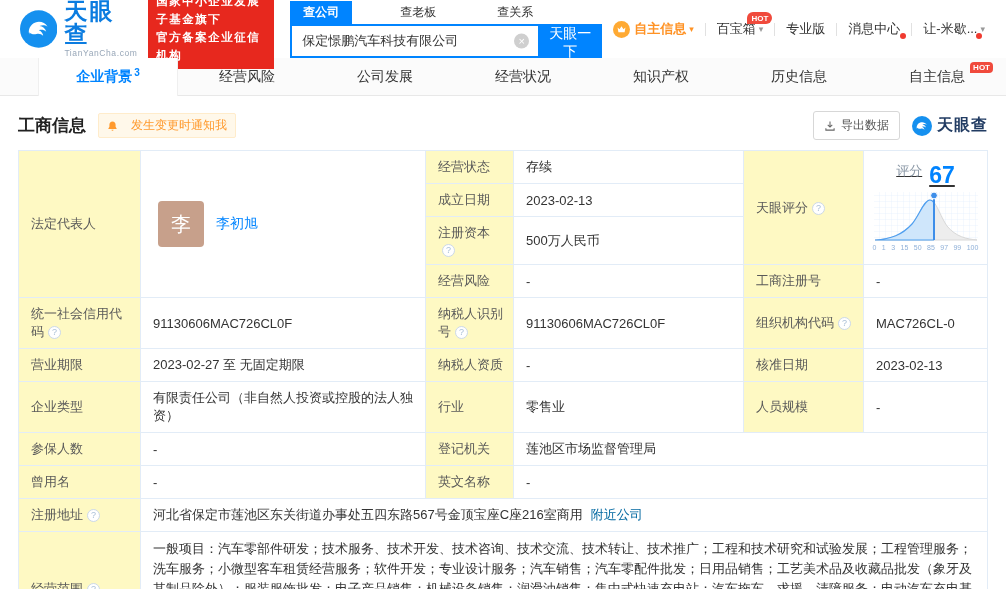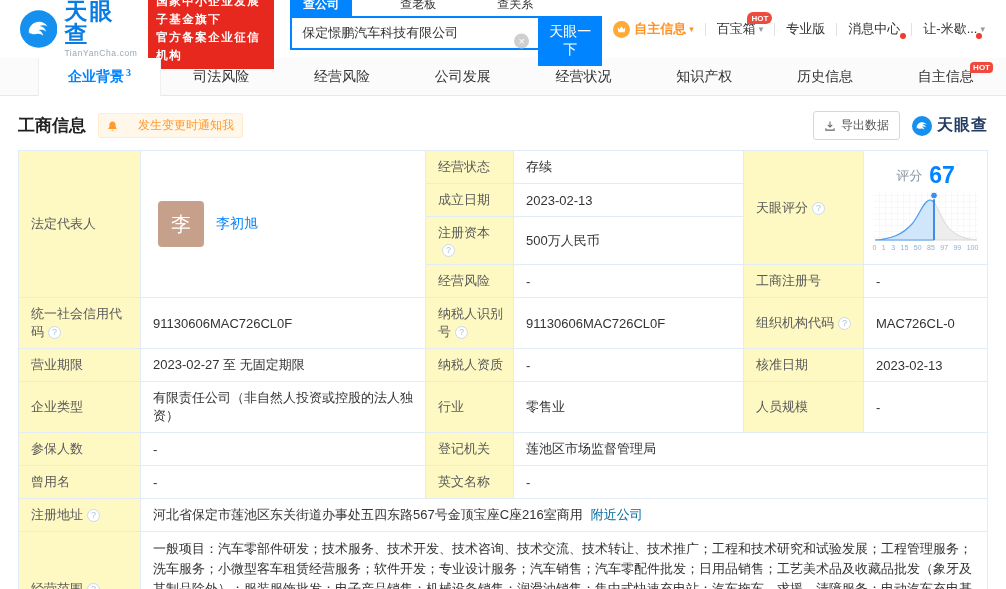--- a/index.html
+++ b/index.html
@@ -23,21 +23,21 @@
   .search-tab { padding:3px 13px 3px; color:#333; cursor:pointer; }
   .search-tab.active { background:#0084ff; color:#fff; font-weight:bold; }
   .search-row { display:flex; }
   .search-input-box { position:relative; }
   .search-input { width:248px; height:34px; border:2px solid #0084ff; border-right:none;
     padding:0 28px 0 10px; font-size:13px; color:#333; outline:none;
     font-family:"Liberation Sans","DejaVu Sans",sans-serif; }
   .clear-icon { position:absolute; right:9px; top:50%; transform:translateY(-50%);
     width:15px; height:15px; border-radius:50%; background:#cfcfcf; color:#fff;
     font-size:11px; line-height:14px; text-align:center; cursor:pointer; }
-  .search-btn { width:64px; height:50px; background:#0084ff; color:#fff; border:none;
+  .search-btn { width:64px; height:34px; background:#0084ff; color:#fff; border:none;
     font-size:14px; cursor:pointer; font-family:inherit; }
   .top-menu { margin-left:auto; display:flex; align-items:center; font-size:13px; color:#333; }
   .menu-item { display:flex; align-items:center; padding:0 11px; position:relative;
     white-space:nowrap; cursor:pointer; }
   .menu-sep { width:1px; height:13px; background:#e1e1e1; }
   .menu-item.vip { color:#ff9224; font-weight:bold; }
   .crown { width:17px; height:17px; border-radius:50%; background:#ffaa33; margin-right:4px;
     display:flex; align-items:center; justify-content:center; flex:0 0 auto; }
   .caret { font-size:9px; margin-left:3px; color:#999; }
   .vip .caret { color:#ff9224; }
@@ -45,28 +45,28 @@
     font-size:8px; font-weight:bold; padding:1.5px 4px; border-radius:6px 6px 6px 0; }
   .red-dot { width:6px; height:6px; background:#f03b30; border-radius:50%;
     position:absolute; top:13px; right:5px; }
   .menu-item.user .red-dot { right:14px; }
   
   .nav { display:flex; height:38px; background:#fbfbfb; border-bottom:1px solid #e8e8e8;
     padding-left:38px; }
   .nav-tab { flex:1; display:flex; align-items:center; justify-content:center;
     font-size:14px; color:#333; position:relative; cursor:pointer; }
   .nav-tab.active { background:#fff; color:#0084ff; font-weight:bold;
-    border-left:1px solid #efefef; border-right:1px solid #efefef; margin-bottom:-1px;font-family:Liberation Serif, serif; }
+    border-left:1px solid #efefef; border-right:1px solid #efefef; margin-bottom:-1px; }
   .nav-sup { font-size:10px; color:#0084ff; margin-left:2px; transform:translateY(-5px); }
   .nav-hot { position:absolute; top:4px; right:13px; background:#f04a3c; color:#fff;
     font-size:8px; font-weight:bold; padding:1px 3px; border-radius:4px 4px 4px 0; }
   
   .section-head { display:flex; align-items:center; margin:15px 18px 10px; }
   .section-title { font-size:17px; font-weight:bold; color:#222; }
-  .notify-badge { margin-left:12px; display:flex; align-items:center; gap:20px;
+  .notify-badge { margin-left:12px; display:flex; align-items:center; gap:13px;
     background:#fff8ea; border:1px solid #ffeccb; color:#ff9a2e; font-size:12px;
     padding:3px 8px; border-radius:2px; cursor:pointer; }
   .head-right { margin-left:auto; display:flex; align-items:center; gap:12px; }
   .export-btn { display:flex; align-items:center; gap:5px; border:1px solid #d7d7d7;
     border-radius:3px; padding:5px 10px; font-size:12px; color:#555; background:#fff; cursor:pointer; }
   .watermark { display:flex; align-items:center; gap:5px; }
   .watermark-txt { font-size:16px; font-weight:bold; color:#223c63; letter-spacing:1px; }
   
   .info-table { width:970px; margin:0 18px; border-collapse:collapse; table-layout:fixed;
     font-size:13px; }
@@ -77,21 +77,21 @@
     border-radius:50%; color:#a9bfd6; font-size:9px; text-align:center; margin-left:4px;
     vertical-align:1px; background:#fff; cursor:pointer; }
   .rep-cell { display:flex; align-items:center; gap:12px; padding-left:5px; }
   .avatar { width:46px; height:46px; border-radius:4px; background:#c7a08b; color:#fff;
     font-size:20px; display:flex; align-items:center; justify-content:center; flex:0 0 auto; }
   .rep-name { color:#0084ff; font-size:14px; cursor:pointer; }
   .link { color:#0369a1; cursor:pointer; margin-left:8px; white-space:nowrap; }
   .scope-val { line-height:1.55; }
   
   .score-box { display:flex; flex-direction:column; align-items:center; padding:2px 0 4px; }
-  .score-head { display:flex; align-items:center; gap:7px; }
+  .score-head { display:flex; align-items:flex-start; gap:7px;text-decoration:underline; }
   .score-word { color:#8a97a5; font-size:13px; }
   .score-num { color:#0084ff; font-size:23px; font-weight:bold; }
   .ticks { width:106px; display:flex; justify-content:space-between; font-size:7px;
     color:#8fb0d8; margin-top:1px; }
 </style>
 </head>
 <body>
 
 <div class="topbar">
   <div class="logo">
@@ -154,23 +154,20 @@
       <span class="caret">▾</span>
     </div>
   </div>
 </div>
 
 <div class="nav">
   <div class="nav-tab active">
     <span>企业背景</span>
       <span class="nav-sup">3</span>
   </div>
-  <div class="nav-tab">
-      <span>司法风险</span>
-    </div>
   <div class="nav-tab">
       <span>经营风险</span>
     </div>
   <div class="nav-tab">
       <span>公司发展</span>
     </div>
   <div class="nav-tab">
       <span>经营状况</span>
     </div>
   <div class="nav-tab">

